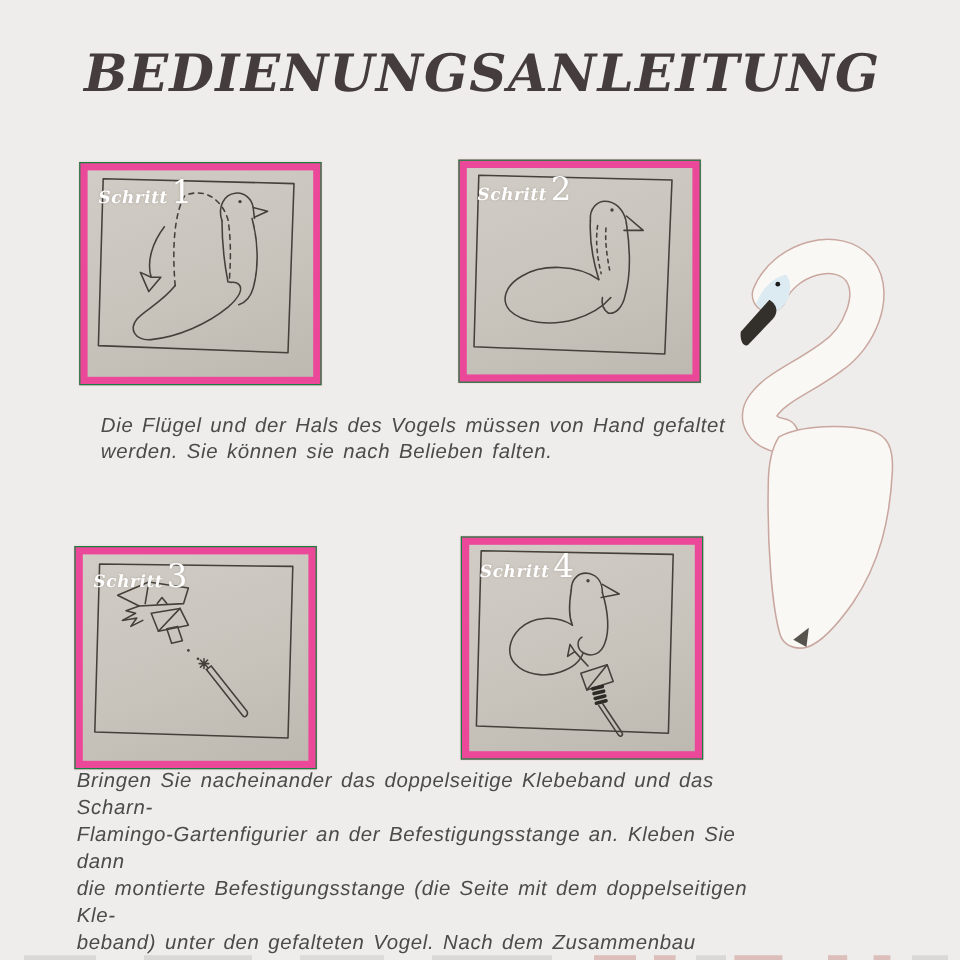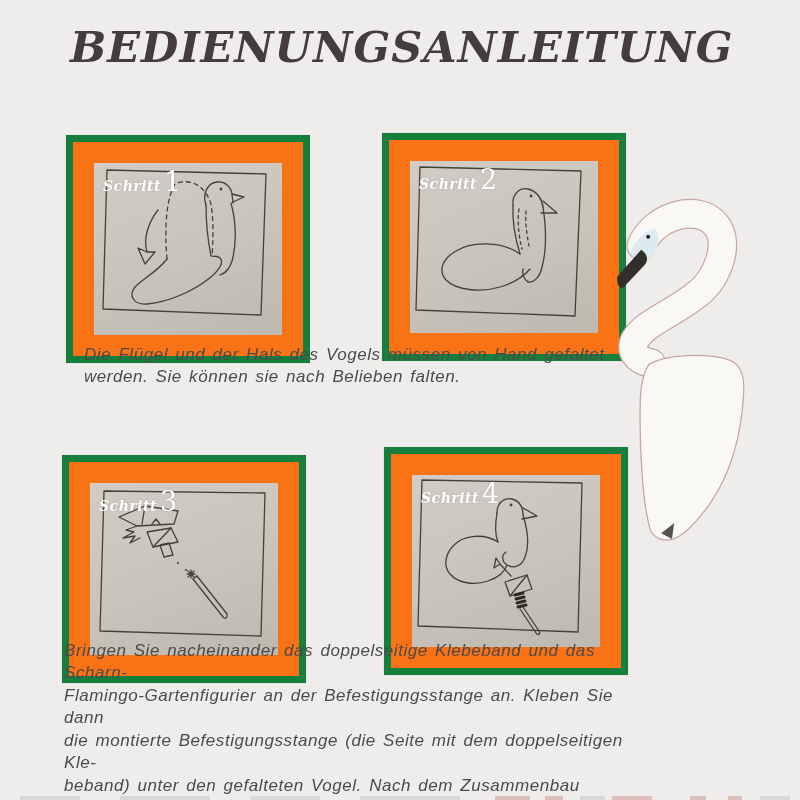--- a/index.html
+++ b/index.html
@@ -4,33 +4,33 @@
 <style>
   html,body{margin:0;padding:0;}
   .page{
     position:relative;
     width:800px;height:800px;
     background:#eeedec;
     overflow:hidden;
     font-family:"Liberation Sans", sans-serif;
   }
   .title{
-    position:absolute;left:70px;top:22px;margin:0;
+    position:absolute;left:70px;top:37px;margin:0;
     font-family:"DejaVu Serif", serif;
     font-style:italic;font-weight:700;
     font-size:43px;letter-spacing:1px;
     color:#443c3d;white-space:nowrap;
   }
   
   .card{
     position:absolute;margin:0;
     width:188px;height:172px;
-    background:#f97316;
-    padding:21px;
-    border:7px solid #15803d;
+    background:#ec4899;
+    padding:6px;
+    border:1px solid #15803d;
     box-shadow:0 0 0 1px rgba(230,194,190,.25);
   }
   .photo{
     position:relative;width:188px;height:172px;
     background:linear-gradient(160deg,#d1ccc5 0%,#c8c3bb 55%,#bdb8b0 100%);
   }
   .photo svg{position:absolute;left:0;top:0;}
   .step-label{
     position:absolute;top:5px;left:9px;
     color:#ffffff;display:flex;align-items:baseline;

